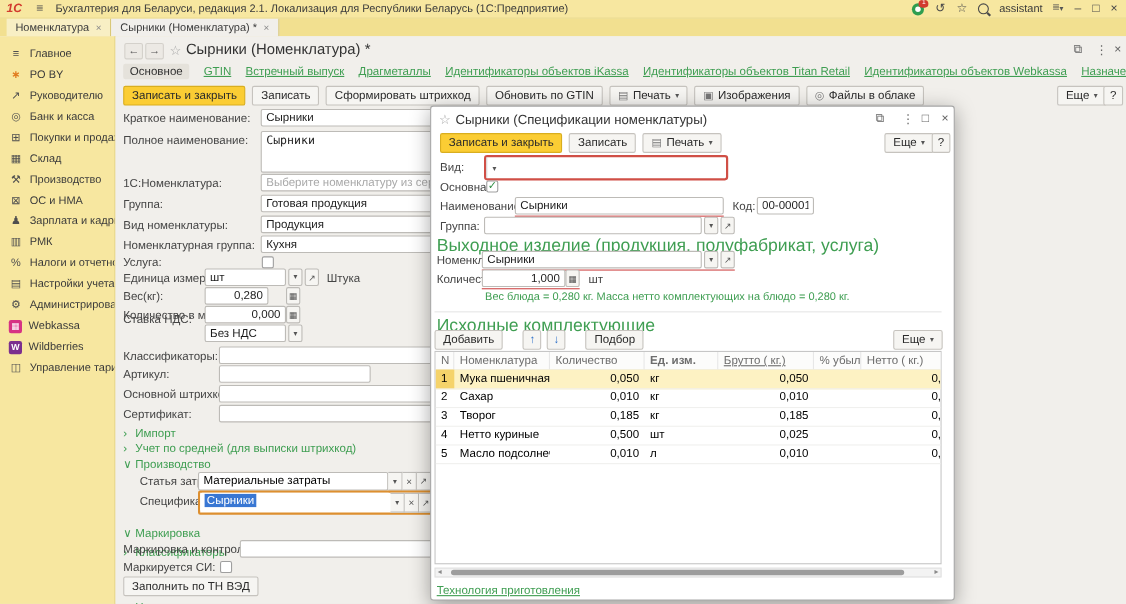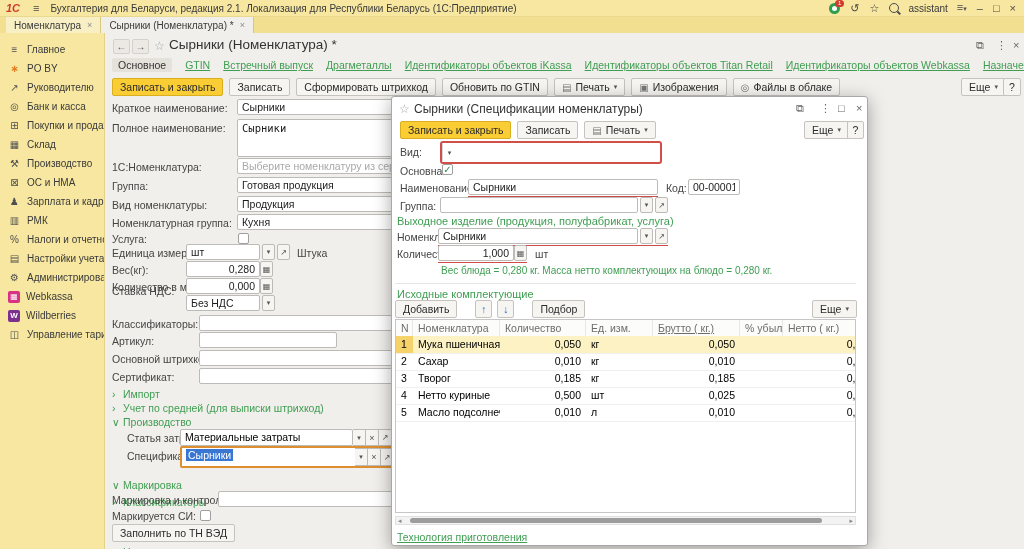--- a/index.html
+++ b/index.html
@@ -48,21 +48,21 @@
   .redline{position:absolute;height:0;border-bottom:1px solid #cf4a4a;}
   .combo-flex{position:absolute;display:flex;align-items:stretch;}
   .combo-flex .fld{flex:1;background:#fff;border:1px solid #bdbbb7;border-radius:2px;font-size:10.5px;padding:0 4px;line-height:15px;height:17px;box-sizing:border-box;overflow:hidden;white-space:nowrap;}
   .combo-flex .sbtn{width:12px;background:#f6f5f2;border:1px solid #bdbbb7;border-left:none;font-size:7px;color:#555;display:flex;align-items:center;justify-content:center;}
   .orangebox{border:2px solid #dd8f2f;border-radius:2px;background:#fff;}
   .orangebox .fld{border:none;}
   .sel{background:#3977d3;color:#fff;padding:0 2px;}
   
   .modal{position:absolute;left:391px;top:96px;width:477px;height:450px;background:#fff;border:1px solid #a8a8a8;border-radius:3px;box-shadow:0 4px 18px rgba(0,0,0,.35);box-sizing:border-box;z-index:10;}
   .mtitle{position:absolute;left:22px;top:5px;font-size:12px;color:#333;white-space:nowrap;}
-  .ghead{position:absolute;font-size:11px;color:#3f9e52;white-space:nowrap;}
+  .ghead{position:absolute;font-size:16px;color:#3f9e52;white-space:nowrap;}
   .ginfo{position:absolute;font-size:10px;color:#3f9e52;white-space:nowrap;padding-left:44px;}
   .redbox{position:absolute;border:2px solid #d04f46;border-radius:3px;display:flex;align-items:stretch;background:#fff;}
   .redbox .fld{flex:1;font-size:10.5px;padding:0 4px;line-height:15px;overflow:hidden;white-space:nowrap;}
   .redbox .sbtn{width:13px;border-left:1px solid #d8d8d8;font-size:7px;color:#555;display:flex;align-items:center;justify-content:center;}
   
   .tbl{position:absolute;left:3px;top:222px;width:461px;height:194px;border:1px solid #c6c6c6;background:#fff;overflow:hidden;box-sizing:border-box;}
   .trow{position:absolute;left:0;display:flex;width:482px;height:17px;}
   .trow.hdr{height:16px;border-bottom:1px solid #d7d7d7;background:#fcfcfb;}
   .tcell{box-sizing:border-box;font-size:10.5px;line-height:16px;padding:0 5px;overflow:hidden;white-space:nowrap;flex:none;}
   .hdr .tcell{color:#6d6d6d;border-right:1px solid #e7e7e7;}
@@ -249,21 +249,21 @@
     <div class="lbl" style="left:7px;top:200px;">Услуга:</div>
     <div class="cb" style="left:133px;top:200px;"></div>
 
     <div class="lbl" style="left:7px;top:214px;">Единица измерения:</div>
     <input class="inp" style="left: 81px; top: 211px; width: 74px;" value="шт">
     <div class="cbtn" style="left:157px;top:211px;">▾</div>
     <div class="cbtn" style="left:172px;top:211px;font-size:8px;">↗</div>
     <div class="lbl" style="left:192px;top:214px;">Штука</div>
 
     <div class="lbl" style="left:7px;top:231px;">Вес(кг):</div>
-    <input class="inp num" style="left: 81px; top: 228px; width: 74px;" value="0,280">
+    <input class="inp num" style="left: 81px; top: 228px; width: 58px;" value="0,280">
     <div class="cbtn" style="left:155px;top:228px;font-size:8px;">▦</div>
 
     <div class="lbl" style="left:7px;top:248px;">Количество в месте:</div>
     <input class="inp num" style="left: 81px; top: 245px; width: 74px;" value="0,000">
     <div class="cbtn" style="left:155px;top:245px;font-size:8px;">▦</div>
 
     <div class="lbl" style="left:7px;top:252px;">Ставка НДС:</div>
     <input class="inp" style="left: 81px; top: 262px; width: 74px;" value="Без НДС">
     <div class="cbtn" style="left:157px;top:262px;">▾</div>
 
@@ -386,21 +386,21 @@
     <span class="btn abs" style="left:420px;top:203px;">
         <span>Еще</span>
         <span class="caret">▾</span>
       </span>
 
     <div class="tbl">
       <div class="trow hdr" style="top:0;">
         <div class="tcell" style="width:17px;">N</div>
         <div class="tcell" style="width:87px;">Номенклатура</div>
         <div class="tcell" style="width:86px;">Количество</div>
-        <div class="tcell" style="width:67px;">Ед. изм.</div>
+        <div class="tcell" style="width:67px;font-weight:bold;">Ед. изм.</div>
         <div class="tcell" style="width:87px;text-decoration:underline;">Брутто ( кг.)</div>
         <div class="tcell" style="width:43px;">% убыли</div>
         <div class="tcell" style="width:95px;">Нетто ( кг.)</div>
       </div>
       <div class="trow drow current" style="top:16px;">
         <div class="tcell ncell" style="width:17px;">1</div>
         <div class="tcell" style="width:87px;">Мука пшеничная</div>
         <div class="tcell num" style="width:86px;">0,050</div>
         <div class="tcell" style="width:67px;">кг</div>
         <div class="tcell num" style="width:87px;">0,050</div>

